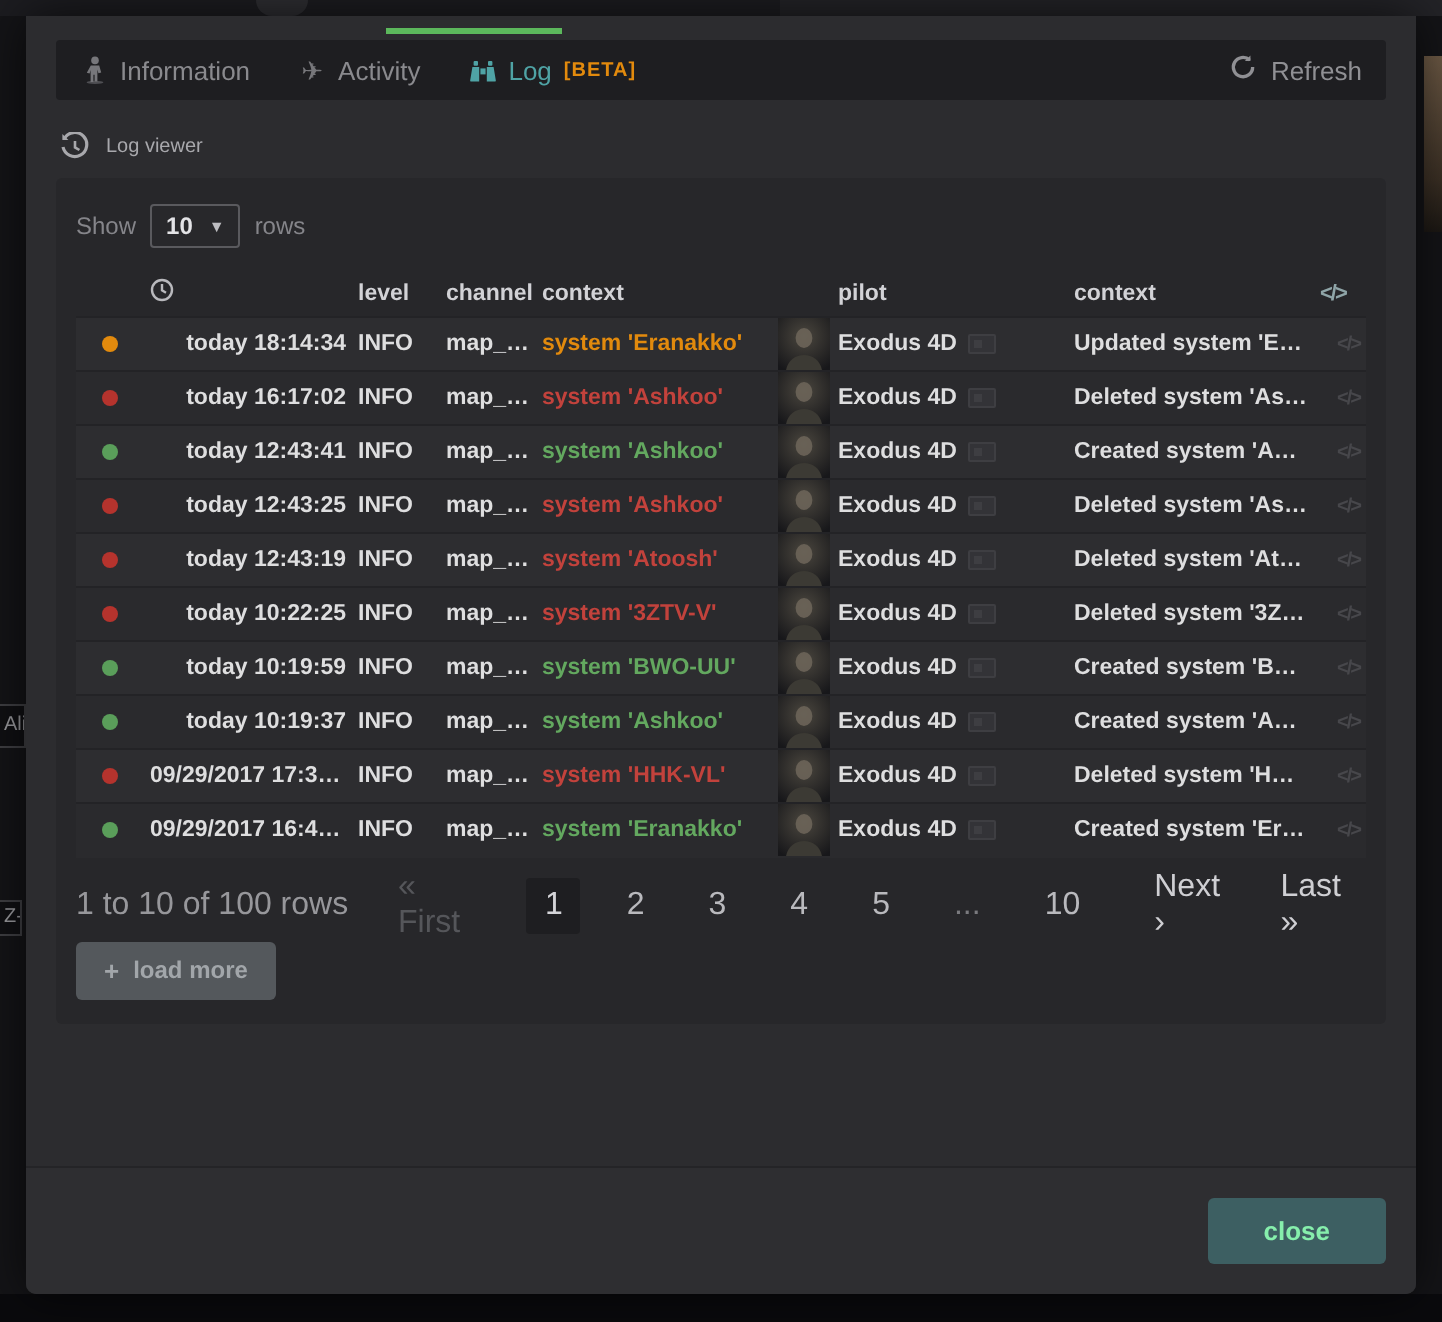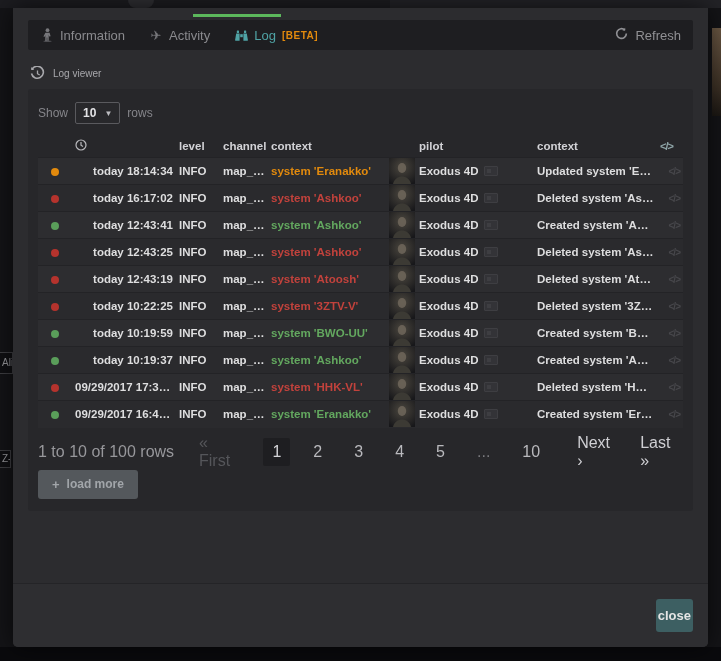--- a/index.html
+++ b/index.html
@@ -86,21 +86,21 @@
   .pg-item.num{margin:0 7px;}
   .pg-item.active{background:#1e1e21;border-radius:2px;color:#d4d4d8;}
   .pg-item.ellipsis{color:#7a7a7e;cursor:default;}
   .pg-item.nav{color:#cfcfd3;margin-left:12px;}
 
   .load-more{margin-top:4px;display:inline-flex;align-items:center;gap:7px;background:#54585c;border:none;border-radius:3px;color:#a2a6aa;font-size:12px;font-weight:bold;padding:7px 14px;cursor:pointer;font-family:inherit;}
   .load-more .plus{font-size:13px;font-weight:bold;}
 
   
   .m-footer{flex:0 0 64px;background:#2e2e31;border-top:1px solid #242427;border-radius:0 0 5px 5px;display:flex;align-items:center;justify-content:flex-end;padding:0 15px;}
-  .close-btn{background:#3d5f62;border:none;border-radius:3px;color:#e5e5e5;font-size:13px;font-weight:bold;padding:9px 2px;cursor:pointer;font-family:inherit;margin-left:22px;}
+  .close-btn{background:#3d5f62;border:none;border-radius:3px;color:#86efac;font-size:13px;font-weight:bold;padding:9px 28px;cursor:pointer;font-family:inherit;margin-left:22px;}
 </style>
 </head>
 <body>
 
 <div id="screen">
 
   <div class="bd-top"></div>
   <div class="bd-top-r"></div>
   <div class="bd-bump"></div>
   <div class="bd-bottom"></div>

